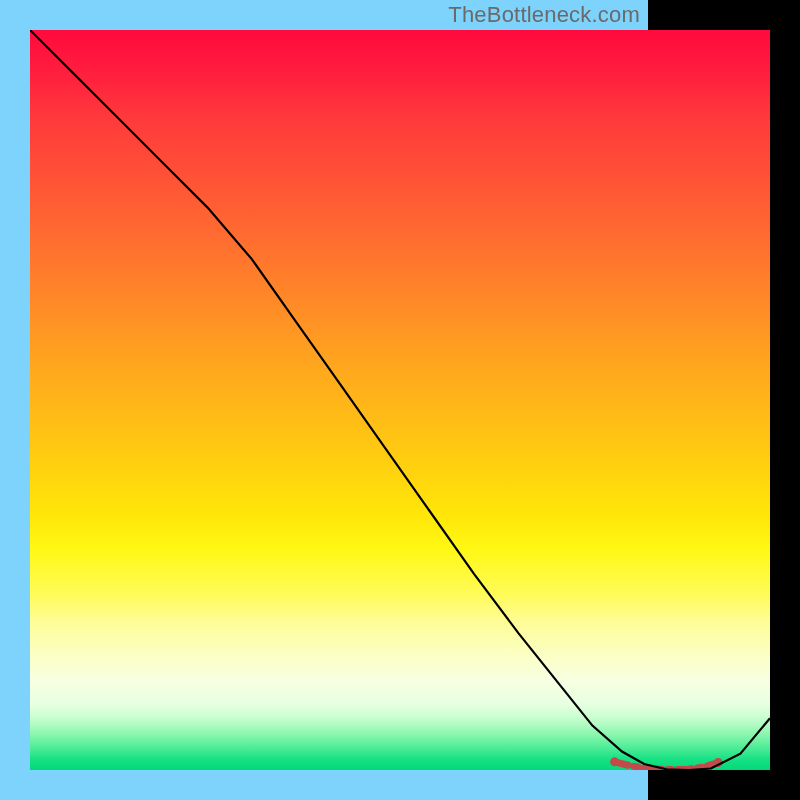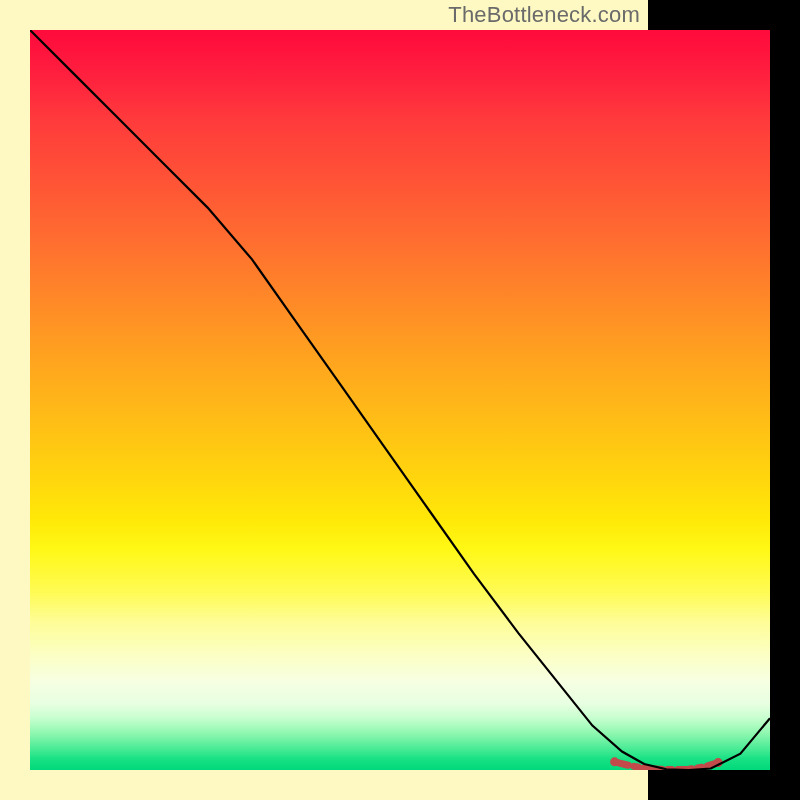--- a/index.html
+++ b/index.html
@@ -8,21 +8,21 @@
     width: 800px;
     height: 800px;
     background: #000;
     font-family: Arial, Helvetica, sans-serif;
     overflow: hidden;
   }
   .frame {
     position: relative;
     width: 648px;
     height: 800px;
-    background: #fef9c3;
+    background: #7dd3fc;
   }
   .plot-area {
     position: absolute;
     left: 30px;
     top: 30px;
     width: 740px;
     height: 740px;
     background: linear-gradient(to bottom,
       #ff0a3c 0%,
       #ff1f3e 6%,

